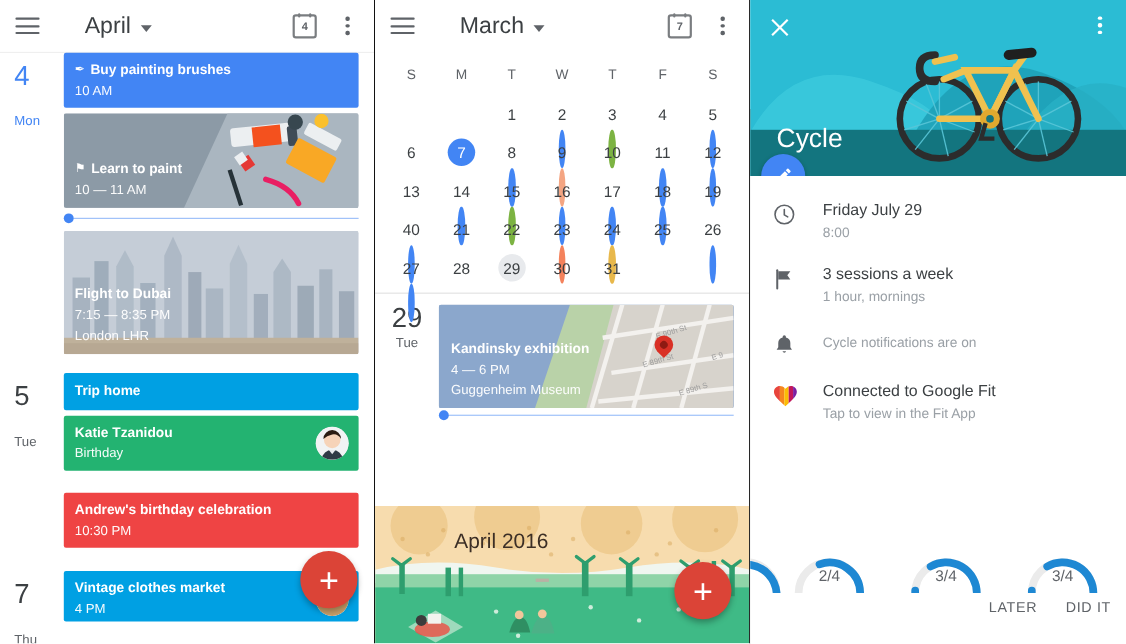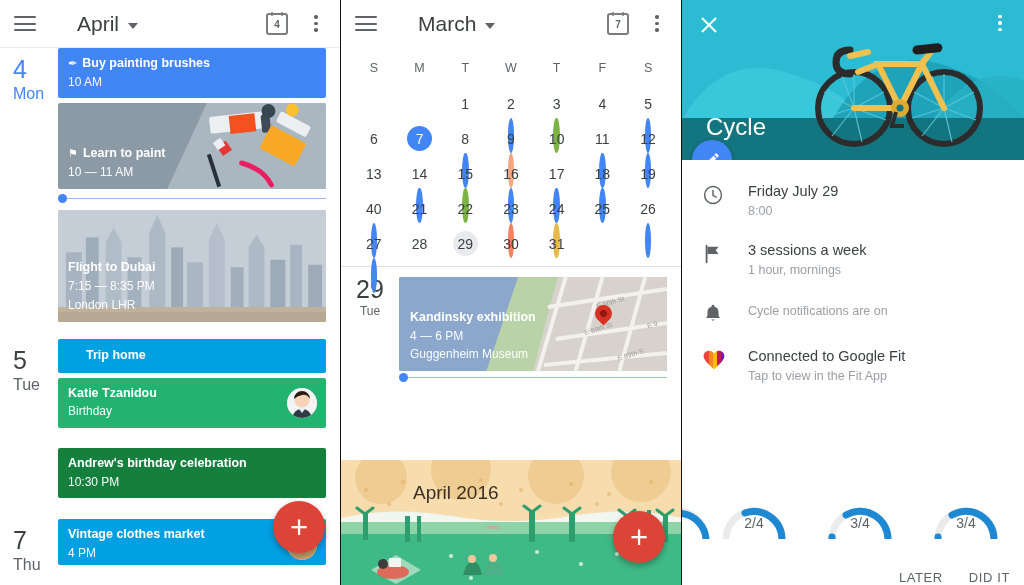--- a/index.html
+++ b/index.html
@@ -37,33 +37,33 @@
   .kebab { width: 20px; height: 20px; margin-left: 18px; display: flex; flex-direction: column;
     align-items: center; justify-content: center; gap: 3px; cursor: pointer; }
   .kebab i { width: 3.5px; height: 3.5px; border-radius: 50%; background: #5f6368; display: block; }
 
   
   .sched { position: absolute; top: 47px; left: 0; right: 0; bottom: 0;
     border-top: 1px solid #ececec; background: #fff; }
   .day-row { display: flex; }
   .day-gutter { width: 58px; flex: none; padding-top: 9px; padding-left: 13px; }
   .day-num { font-size: 25px; line-height: 1; font-weight: 400; }
-  .day-dow { font-size: 16px; margin-top: 3px; }
+  .day-dow { font-size: 12px; margin-top: 21px; }
   .day-num.today, .day-dow.today { color: #4285f4; }
   .day-num.norm { color: #3c4043; } .day-dow.norm { color: #5f6368; }
   .day-events { flex: 1; padding-right: 14px; }
   .ev { border-radius: 2px; margin-bottom: 5px; padding: 8px 10px; position: relative;
     overflow: hidden; color: #fff; }
   .ev-title { font-size: 12.5px; font-weight: bold; line-height: 1.25;
      display: flex; align-items: center; gap: 5px; }
   .ev-sub { font-size: 12px; margin-top: 3px; opacity: .96; line-height: 1.3; }
   .ev.blue { background: #4285f4; }
   .ev.lblue { background: #00a0e3; }
   .ev.green { background: #23b371; }
-  .ev.ltgreen { background: #15803d; margin-top: 20px; }
+  .ev.ltgreen { background: #ef4444; margin-top: 20px; }
   .ev.img { padding: 0; height: 86px; }
   .ev.img .ev-body { position: absolute; left: 10px; bottom: 9px; z-index: 3; }
   .glyph { font-size: 11px; }
   .avatar { position: absolute; right: 9px; top: 50%; transform: translateY(-50%);
     width: 30px; height: 30px; border-radius: 50%; overflow: hidden; background: #eee; }
 
   
   .art-paint { position: absolute; inset: 0; background: #8c9aa6; }
   .now-line { display: flex; align-items: center; margin: 4px 0 7px 0; }
   .now-dot { width: 9px; height: 9px; border-radius: 50%; background: #4285f4; flex: none; }
@@ -122,21 +122,21 @@
     box-shadow: 0 2px 5px rgba(0,0,0,.3); display: flex; align-items: center; justify-content: center; }
   .detail-list { padding: 22px 0 0 0; }
   .drow { display: flex; align-items: flex-start; padding: 0 16px 23px 20px; }
   .dicon { width: 46px; flex: none; padding-top: 2px; display: flex; justify-content: flex-start; }
   .dtitle { font-size: 14.5px; color: #3c4043; line-height: 1.25; }
   .dsub { font-size: 12.5px; color: #9aa0a6; margin-top: 4px; }
   .rings { position: absolute; left: 0; right: 0; bottom: 46px; height: 60px; }
   .ring { position: absolute; bottom: 0; width: 72px; height: 56px; }
   .ring-txt { position: absolute; width: 100%; text-align: center; bottom: 8px;
     font-size: 14px; color: #5f6368; }
-  .actions { position: absolute; right: 14px; bottom: 0; display: flex; gap: 26px; text-align: right; }
+  .actions { position: absolute; right: 14px; bottom: 26px; display: flex; gap: 26px; text-align: right; }
   .act { font-size: 13px; color: #5f6368; letter-spacing: .6px; cursor: pointer; }
 </style>
 </head>
 <body>
 
 <div class="panel p1">
   <div class="toolbar">
     <div class="hamburger">
         <i></i>
         <i></i>
@@ -234,21 +234,21 @@
         </div>
       </div>
     </div>
 
     <div class="day-row" style="margin-top:12px">
       <div class="day-gutter">
         <div class="day-num norm">5</div>
         <div class="day-dow norm">Tue</div>
       </div>
       <div class="day-events">
-        <div class="ev lblue" style="padding:9px 28px">
+        <div class="ev lblue" style="padding:9px 10px">
           <div class="ev-title">Trip home</div>
         </div>
         <div class="ev green">
           <div class="ev-title">Katie Tzanidou</div>
           <div class="ev-sub">Birthday</div>
           <div class="avatar">
             <svg width="30" height="30" viewBox="0 0 30 30">
               <circle cx="15" cy="15" r="15" fill="#f1f3f4"></circle>
               <circle cx="15" cy="12" r="7.5" fill="#f6d3b8"></circle>
               <path d="M7 11 a8 8 0 0 1 16 0 q-3 -5 -8 -4 q-5 1 -8 4z" fill="#2a1c12"></path>

